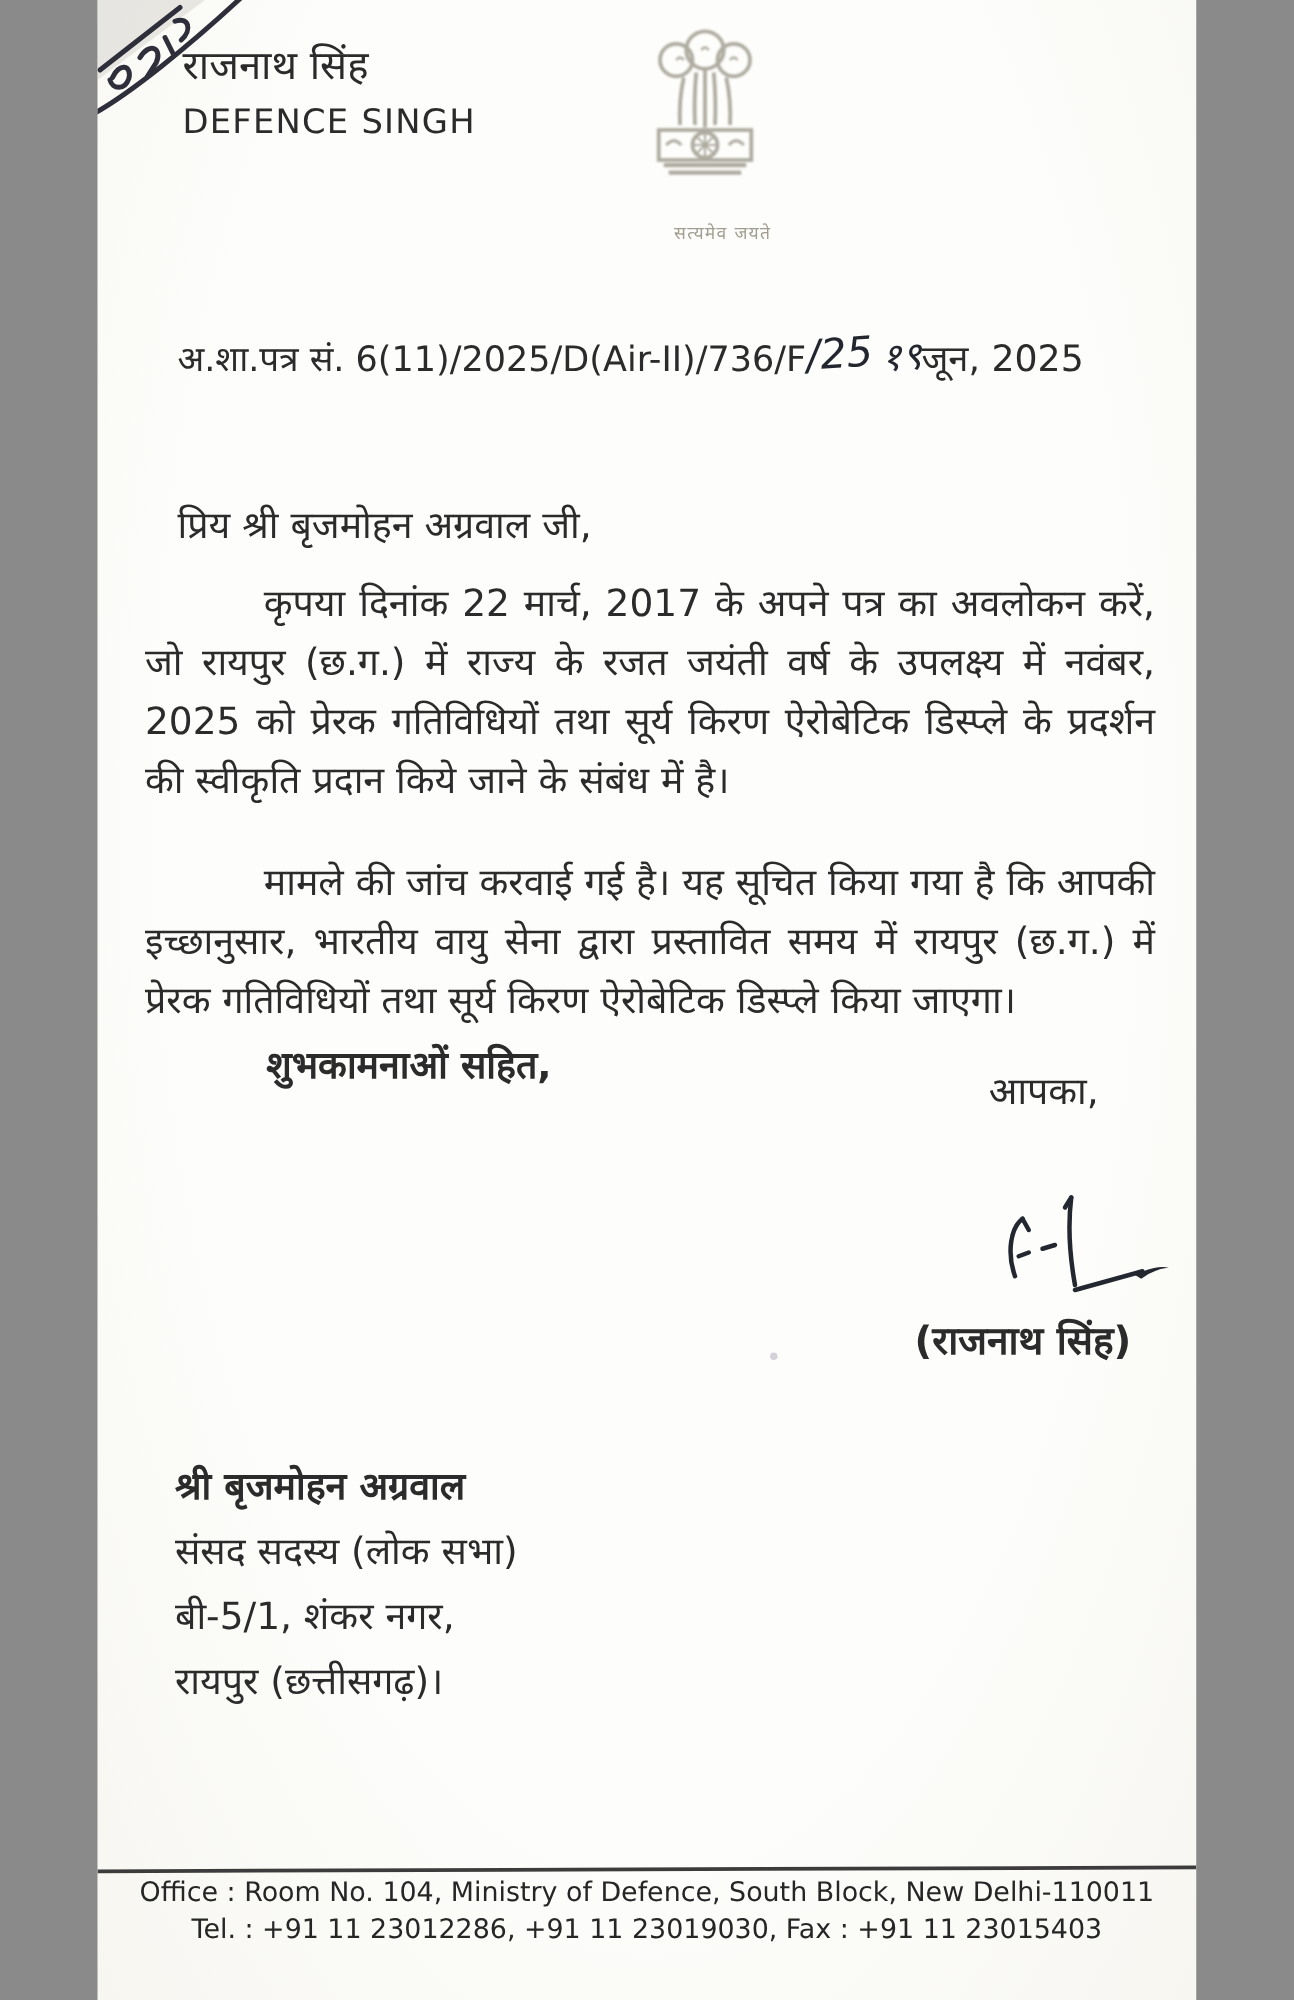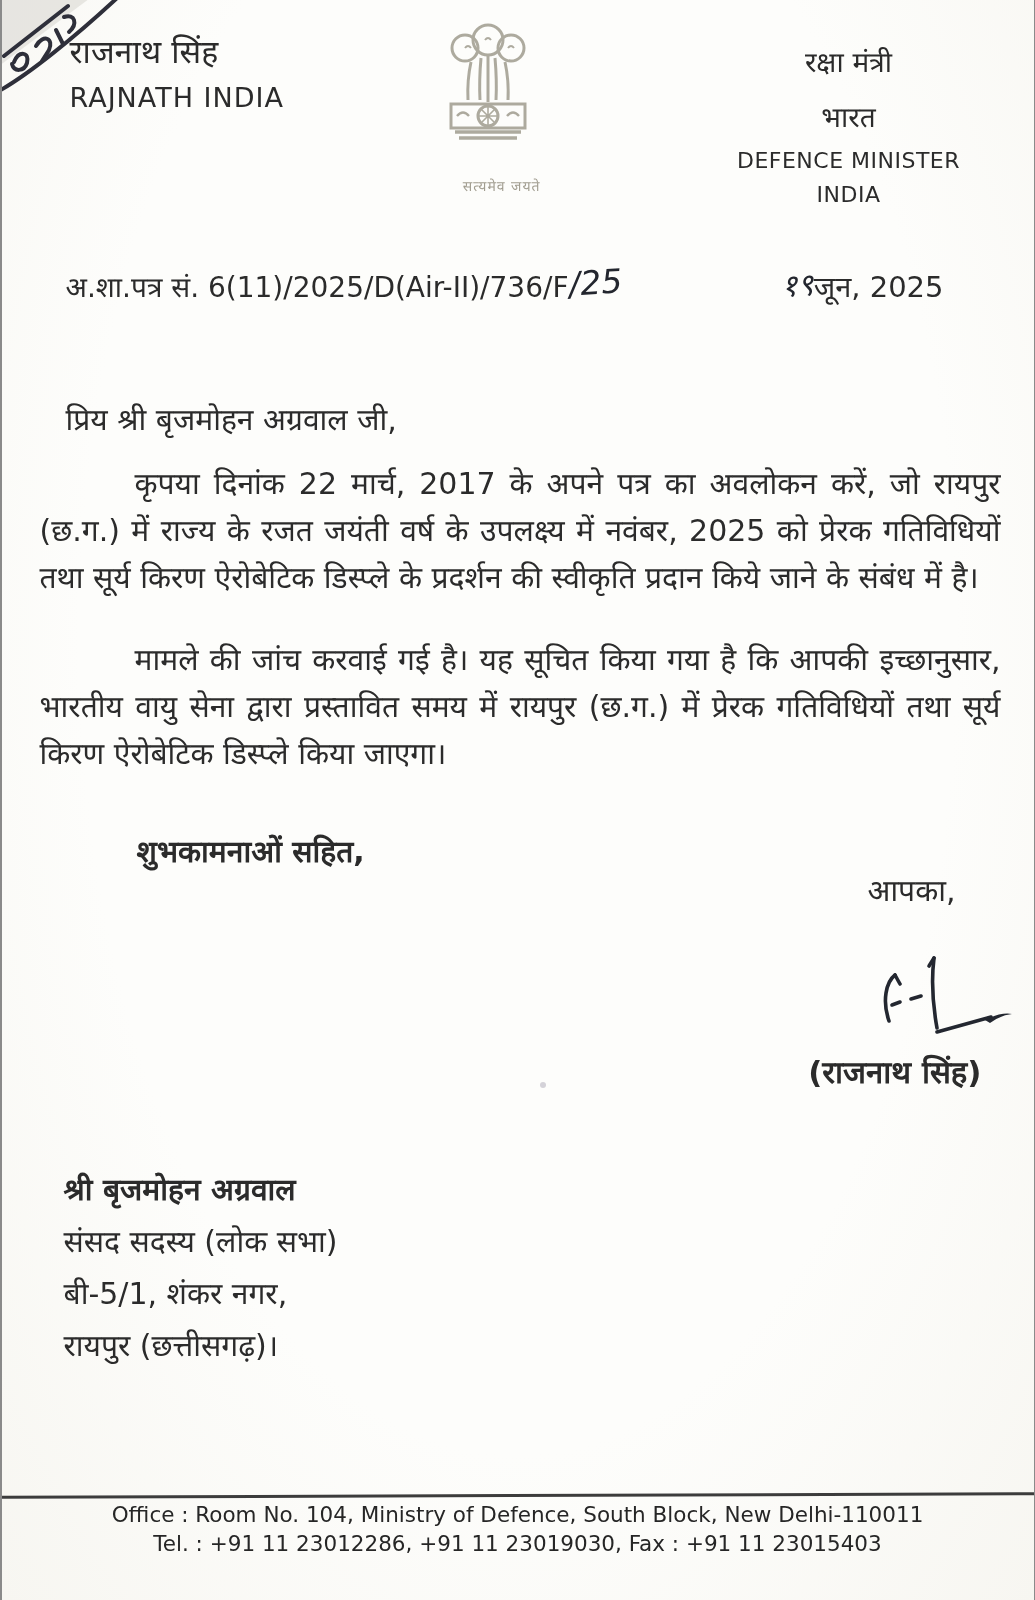--- a/index.html
+++ b/index.html
@@ -1,18 +1,18 @@
 <!DOCTYPE html>
 <html><head>
 <meta charset="utf-8">
 <style>
   html,body{margin:0;padding:0;background:#8a8a8a;}
   .page{
     position:relative;
-    width:1032px;height:1600px;
+    width:879px;height:1600px;
     margin:0 auto;
     background:
       radial-gradient(ellipse at 50% 40%, #fdfdfb 60%, #f7f6f1 100%);
     overflow:hidden;
     font-family:"DejaVu Sans","Liberation Sans",sans-serif;
     color:#2b2b2b;
   }
   .corner-shade{
     position:absolute;top:0;left:0;width:86px;height:64px;
     background:#d7d5cf;
@@ -40,21 +40,21 @@
   }
   .dateline{position:absolute;right:90px;top:264px;font-size:29px;white-space:nowrap;}
   .dateline .hand{font-size:31px;top:-1px;}
   .salutation{position:absolute;left:64px;top:398px;font-size:30px;}
   .body-text{
     position:absolute;left:38px;right:33px;top:460px;
     font-size:30px;line-height:47px;text-align:justify;
   }
   .body-text p{margin:0 0 35px 0;text-indent:95px;}
   .regards{position:absolute;left:135px;top:830px;font-size:30px;font-weight:bold;}
-  .yours{position:absolute;right:78px;top:869px;font-size:30px;}
+  .yours{position:absolute;right:78px;top:851px;font-size:30px;}
   .signature{position:absolute;right:18px;top:955px;}
   .signatory{position:absolute;right:52px;top:1050px;font-size:31px;font-weight:bold;}
   .speck{position:absolute;left:538px;top:1082px;width:6px;height:6px;border-radius:50%;
     background:#b9b6c2;opacity:.6;}
   .recipient{position:absolute;left:62px;top:1164px;font-size:30px;line-height:52px;}
   .recipient .name{font-weight:bold;}
   .footer-rule{
     position:absolute;left:0;right:0;top:1494px;height:3px;background:#3c3c3c;
     transform:rotate(-.2deg);
   }
@@ -77,21 +77,21 @@
       <path d="M20,68 c5,-12 16,-10 13,1 c-3,9 -13,9 -15,1"></path>
       <path d="M42,52 c8,-13 18,-7 13,4 l-7,11"></path>
       <path d="M62,36 l7,14"></path>
       <path d="M70,23 c11,-4 14,7 5,15"></path>
       <path d="M3,98 C33,82 82,42 122,5"></path>
     </g>
   </svg>
 
   <div class="sender">
     <p class="sender-hi">राजनाथ सिंह</p>
-    <p class="sender-en">RAJNATH INDIA</p>
+    <p class="sender-en">DEFENCE SINGH</p>
   </div>
 
   <div class="emblem-wrap">
     <svg width="106" height="150" viewBox="0 0 106 150">
       <defs>
           <filter id="b">
             <feGaussianBlur stdDeviation="0.7"></feGaussianBlur>
           </filter>
         </defs>
       <g filter="url(#b)" fill="none" stroke="#a5a295" stroke-width="3" opacity="0.9">
@@ -103,26 +103,20 @@
         <rect x="16" y="84" width="74" height="24"></rect>
         <circle cx="53" cy="96" r="10"></circle>
         <path d="M53,86 v20 M43,96 h20 M46,89 l14,14 M60,89 l-14,14" stroke-width="1.6"></path>
         <path d="M22,96 q6,-7 12,0 M72,96 q6,-7 12,0" stroke-width="2.4"></path>
         <path d="M20,112 h66 M24,118 h58" stroke-width="3.4"></path>
       </g>
     </svg>
     <div class="emblem-caption">सत्यमेव जयते</div>
   </div>
 
-  <div class="office">
-    <p class="office-hi1">रक्षा मंत्री</p>
-    <p class="office-hi2">भारत</p>
-    <p class="office-en1">DEFENCE MINISTER</p>
-    <p class="office-en2">INDIA</p>
-  </div>
 
   <div class="refline">
     <span>अ.शा.पत्र सं. 6(11)/2025/D(Air-II)/736/F</span><span class="hand">/25</span>
   </div>
 
   <div class="dateline">
     <span class="hand">१९</span><span>जून, 2025</span>
   </div>
 
   <div class="salutation">प्रिय श्री बृजमोहन अग्रवाल जी,</div>

